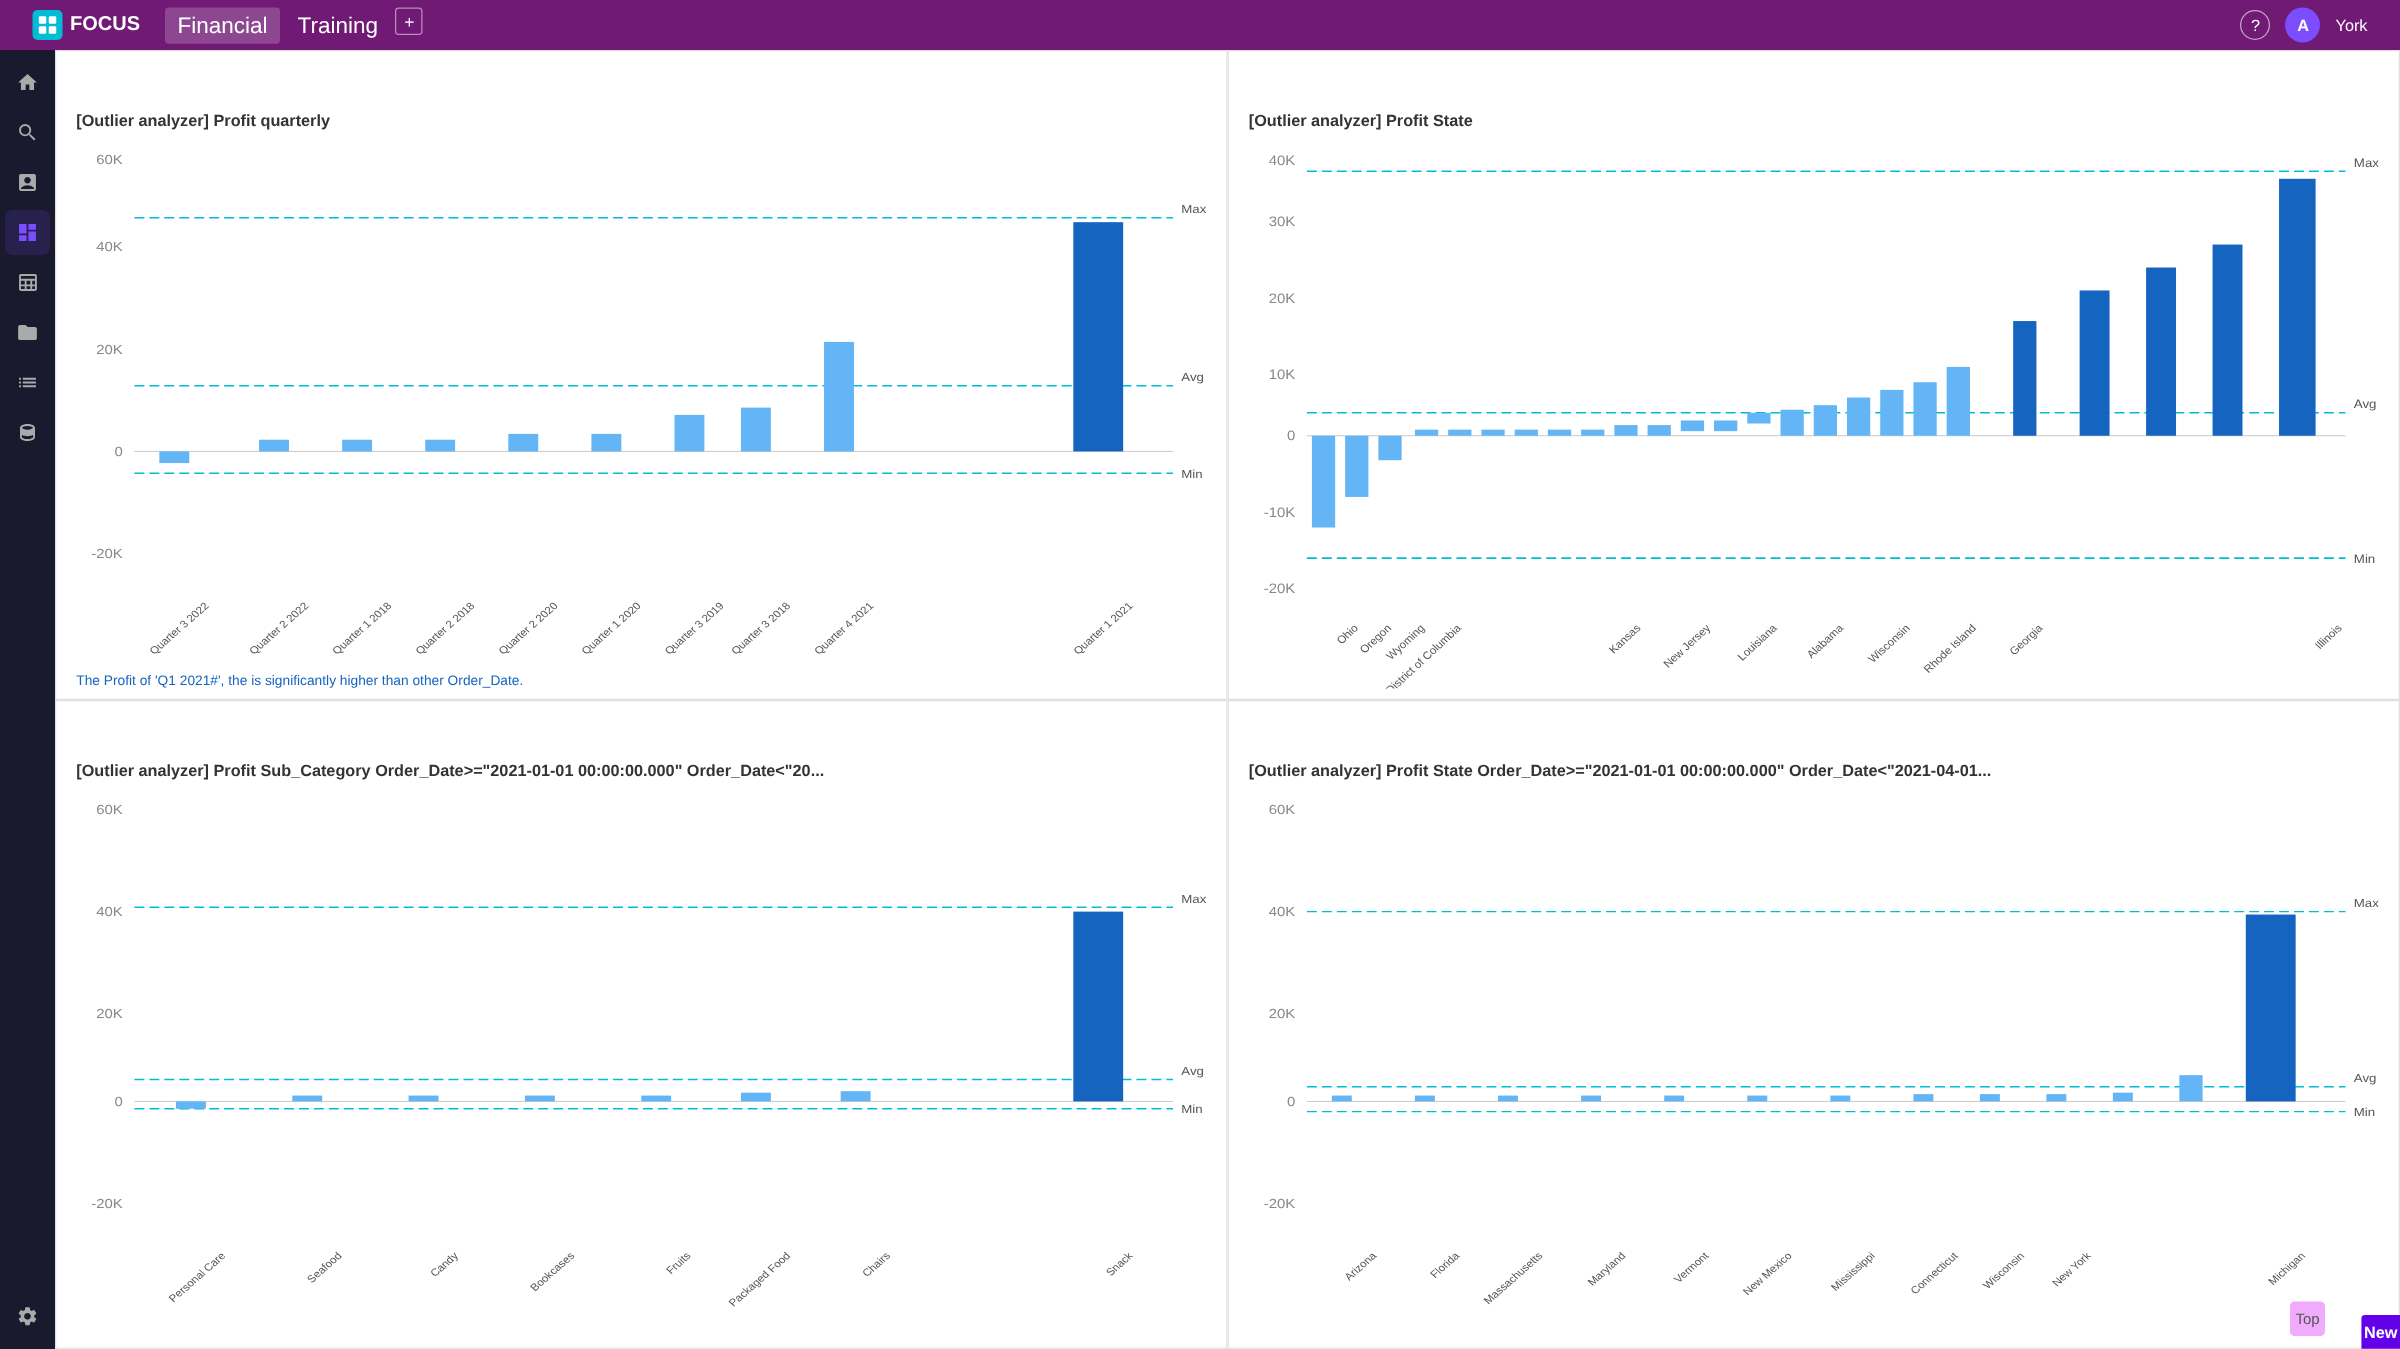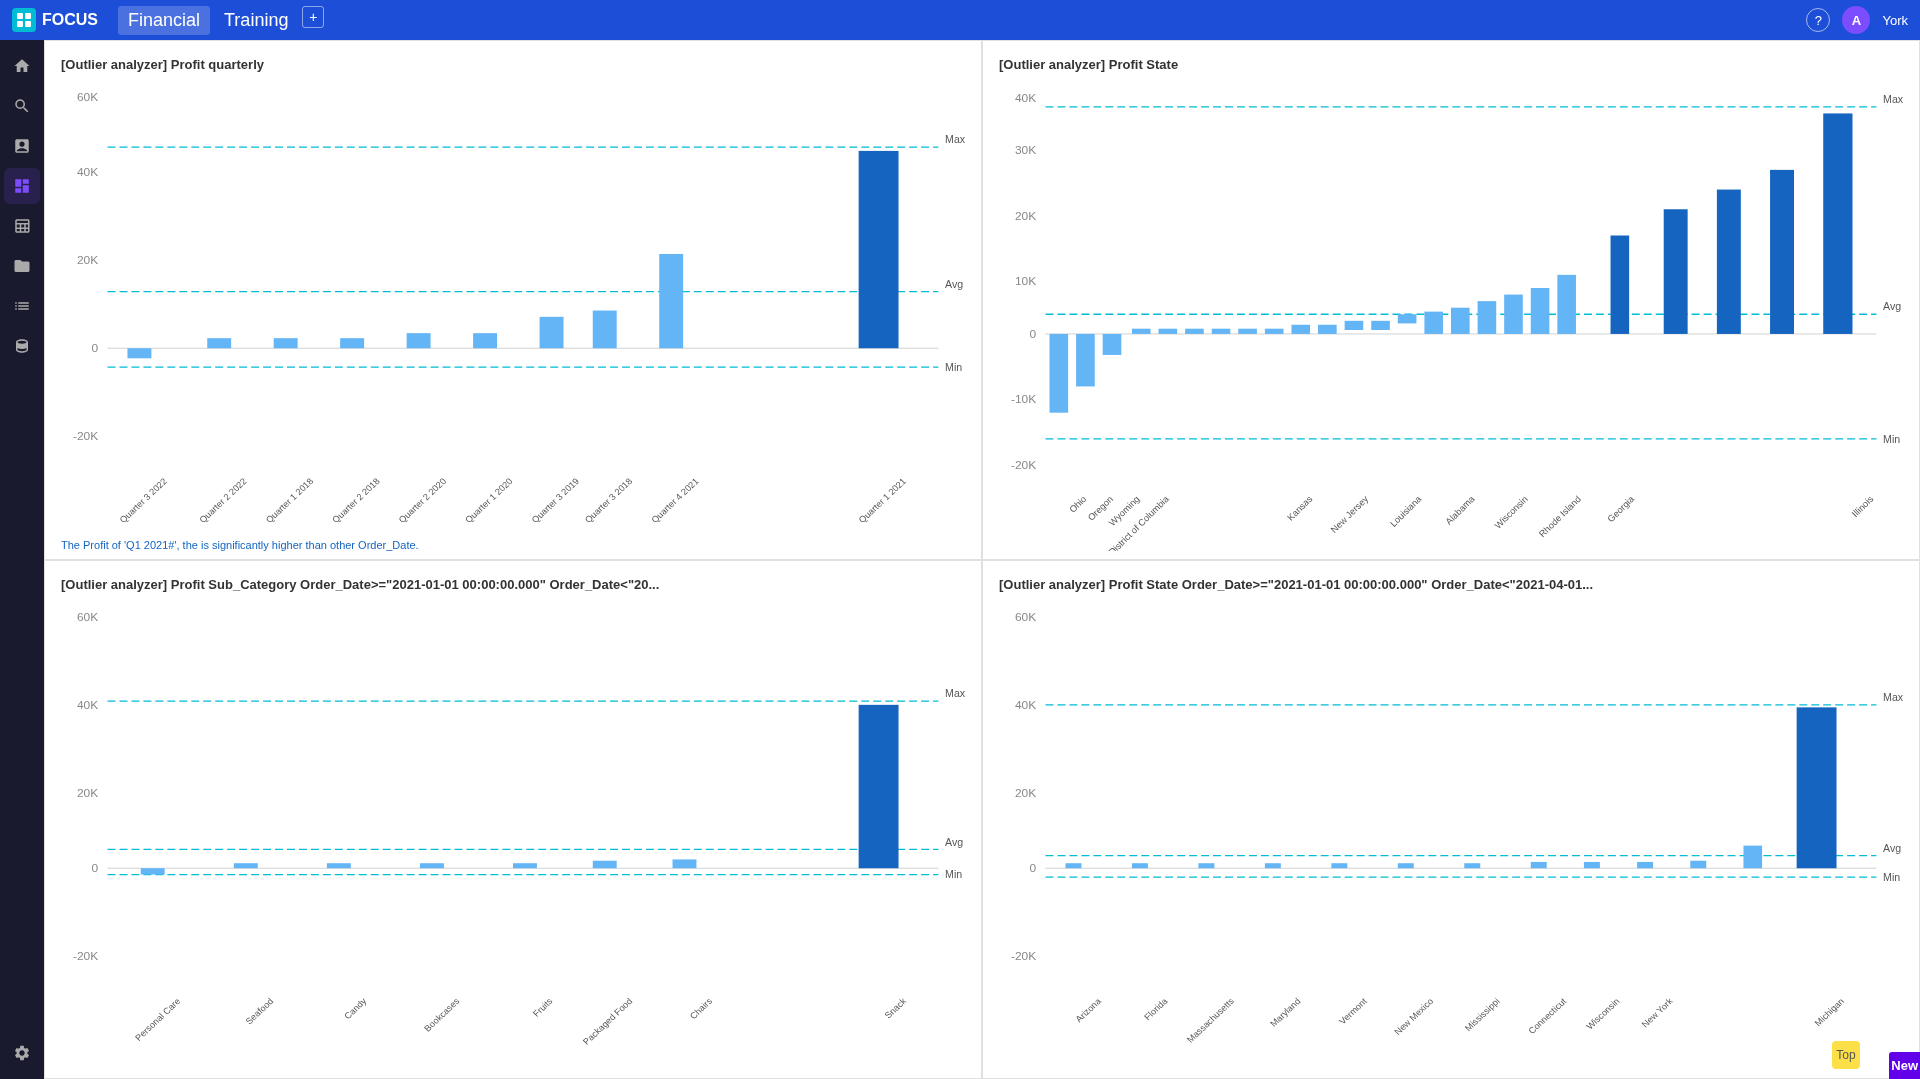--- a/index.html
+++ b/index.html
@@ -1,24 +1,24 @@
 <!DOCTYPE html>
 <html><head>
   <meta charset="utf-8">
   <style>
     * { box-sizing: border-box; margin: 0; padding: 0; }
     body { font-family: 'Segoe UI', Arial, sans-serif; background: #f0f0f0; overflow: hidden; height: 1079px; width: 1920px; }
 
     
     .topnav {
-      background: #1d4ed8;
+      background: #701a75;
       height: 40px;
       display: flex;
       align-items: center;
-      padding: 0 12px;
+      padding: 0 26px;
       gap: 20px;
       position: fixed;
       top: 0; left: 0; right: 0;
       z-index: 100;
     }
     .topnav-logo {
       display: flex; align-items: center; gap: 6px;
       color: white; font-weight: bold; font-size: 16px;
     }
     .topnav-logo-icon {
@@ -104,20 +104,21 @@
       display: flex;
       flex-direction: column;
       overflow: hidden;
       position: relative;
     }
     .chart-title {
       font-size: 13px;
       font-weight: 600;
       color: #333;
       margin-bottom: 6px;
+      margin-top: 32px;
     }
     .chart-area {
       flex: 1;
       position: relative;
       overflow: hidden;
     }
     .chart-note {
       font-size: 11px;
       color: #1565c0;
       margin-top: 4px;
@@ -143,21 +144,21 @@
       cursor: pointer;
       border-radius: 3px 0 0 0;
     }
 
     
     .scroll-top {
       position: fixed;
       bottom: 10px;
       right: 60px;
       width: 28px; height: 28px;
-      background: #fde047;
+      background: #f0abfc;
       border-radius: 4px;
       display: flex; align-items: center; justify-content: center;
       font-size: 12px; color: #555;
       cursor: pointer;
     }
   </style>
 </head>
 <body>
 
 <nav class="topnav">

